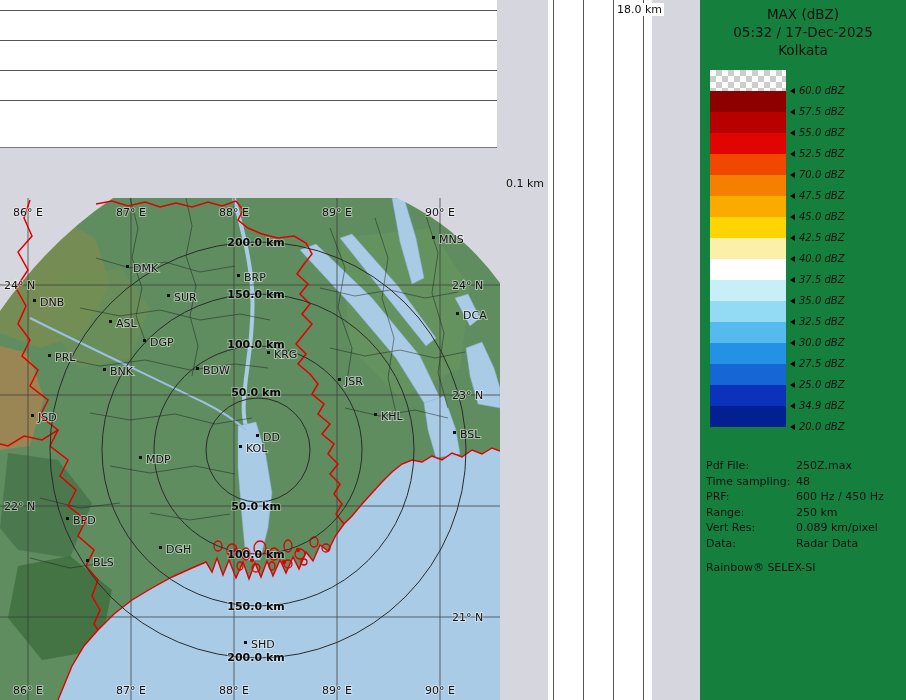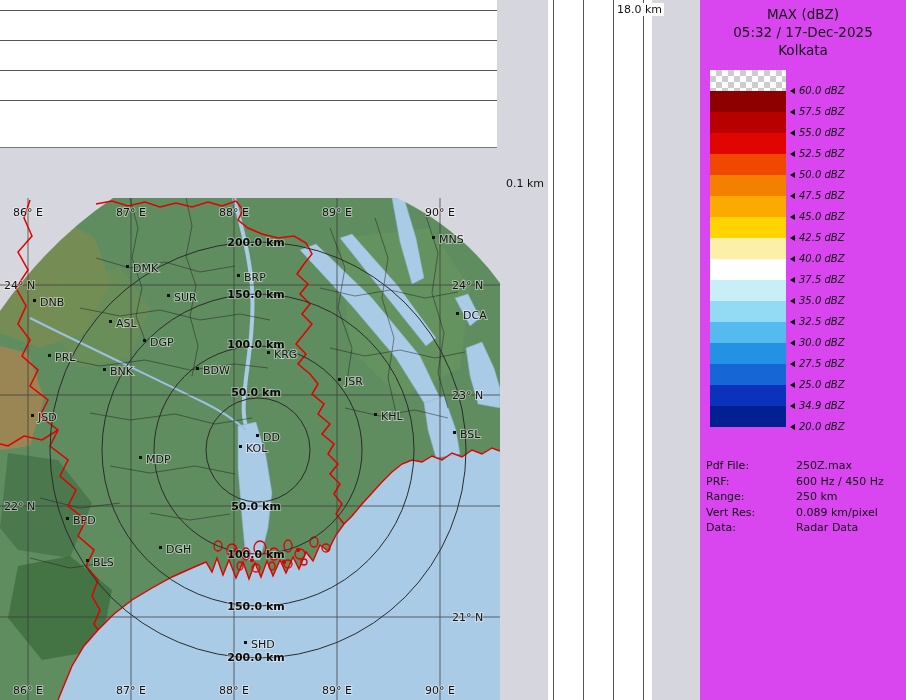--- a/index.html
+++ b/index.html
@@ -15,21 +15,21 @@
   .axis-lbl{font-size:11px;color:#111;white-space:nowrap;}
 
   
   #map{left:0;top:198px;width:500px;height:502px;}
   #map svg{display:block;}
   text{font-family:"DejaVu Sans",sans-serif;}
   .stl,.glabel{font-size:11px;fill:#101010;paint-order:stroke;stroke:#ffffff;stroke-width:2px;stroke-opacity:.45;}
   .ringlbl{font-size:11px;font-weight:bold;fill:#0a0a0a;paint-order:stroke;stroke:#ffffff;stroke-width:2px;stroke-opacity:.35;}
 
   
-  #legend{left:700px;top:0;width:206px;height:700px;background:#d946ef;}
+  #legend{left:700px;top:0;width:206px;height:700px;background:#15803d;}
   #legend-title{position:absolute;left:0;top:5px;width:100%;text-align:center;
                 font-size:13.5px;line-height:18px;}
   #scale-swatches{position:absolute;left:10px;top:70px;width:76px;}
   .sw{width:76px;height:21px;}
   .checker{background-color:#fff;background-image:conic-gradient(#cdcdcd 25%,#fff 0 50%,#cdcdcd 0 75%,#fff 0);background-size:12px 12px;}
   #scale-labels{position:absolute;left:90px;top:80px;}
   .sl{height:21px;display:flex;align-items:center;font-size:10px;font-style:italic;}
   .sl::before{content:"";width:0;height:0;border-top:3px solid transparent;
               border-bottom:3px solid transparent;border-right:5px solid #000;margin-right:4px;}
   #legend-info{position:absolute;left:6px;top:458px;width:196px;font-size:11px;}
@@ -269,52 +269,57 @@
       <div class="sw" style="background: rgb(23, 102, 214);"></div>
       <div class="sw" style="background: rgb(11, 50, 187);"></div>
       <div class="sw" style="background: rgb(3, 32, 146);"></div>
     </div>
 
     <div id="scale-labels">
       <div class="sl">60.0 dBZ</div>
       <div class="sl">57.5 dBZ</div>
       <div class="sl">55.0 dBZ</div>
       <div class="sl">52.5 dBZ</div>
-      <div class="sl">50.0 dBZ</div>
+      <div class="sl">70.0 dBZ</div>
       <div class="sl">47.5 dBZ</div>
       <div class="sl">45.0 dBZ</div>
       <div class="sl">42.5 dBZ</div>
       <div class="sl">40.0 dBZ</div>
       <div class="sl">37.5 dBZ</div>
       <div class="sl">35.0 dBZ</div>
       <div class="sl">32.5 dBZ</div>
       <div class="sl">30.0 dBZ</div>
       <div class="sl">27.5 dBZ</div>
       <div class="sl">25.0 dBZ</div>
       <div class="sl">34.9 dBZ</div>
       <div class="sl">20.0 dBZ</div>
     </div>
 
     <div id="legend-info">
       <div class="irow">
           <span class="ilabel">Pdf File:</span>
           <span>250Z.max</span>
         </div>
       <div class="irow">
+          <span class="ilabel">Time sampling:</span>
+          <span>48</span>
+        </div>
+      <div class="irow">
           <span class="ilabel">PRF:</span>
           <span>600 Hz / 450 Hz</span>
         </div>
       <div class="irow">
           <span class="ilabel">Range:</span>
           <span>250 km</span>
         </div>
       <div class="irow">
           <span class="ilabel">Vert Res:</span>
           <span>0.089 km/pixel</span>
         </div>
       <div class="irow">
           <span class="ilabel">Data:</span>
           <span>Radar Data</span>
         </div>
+      <div id="legend-footer">Rainbow® SELEX-SI</div>
     </div>
   </div>
 
 </div>
 
 </body></html>

